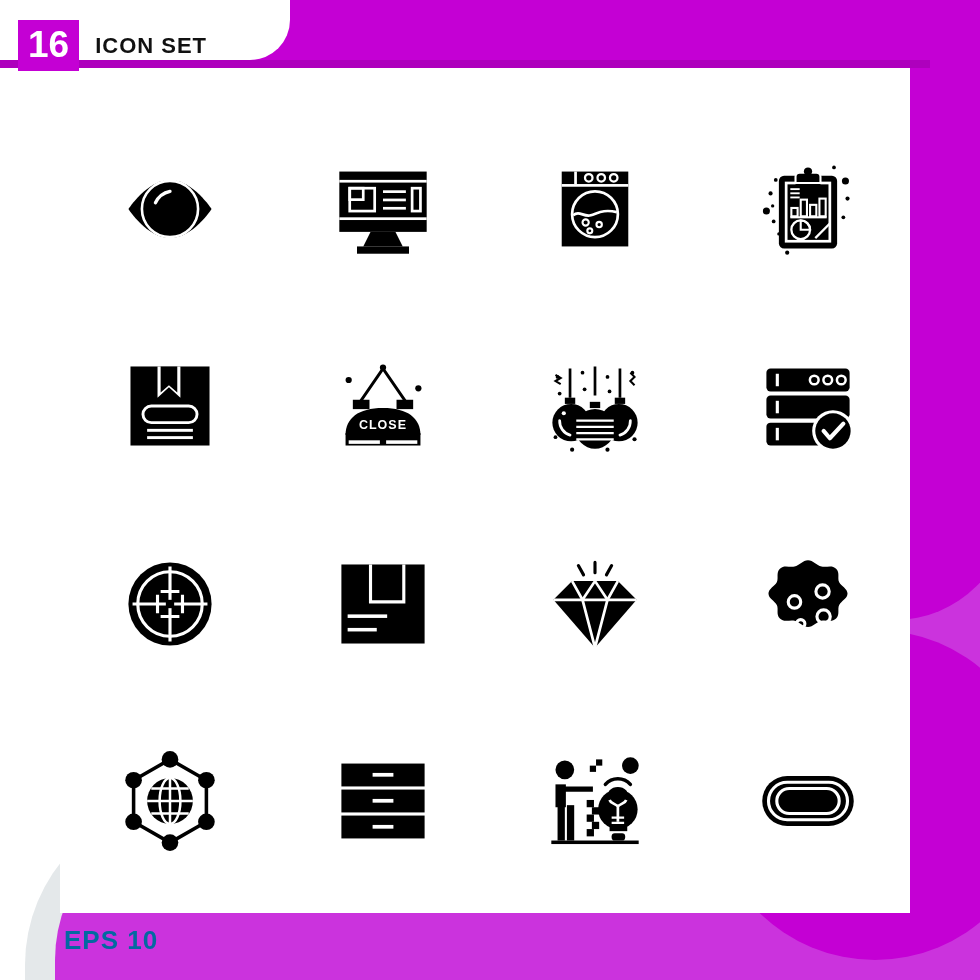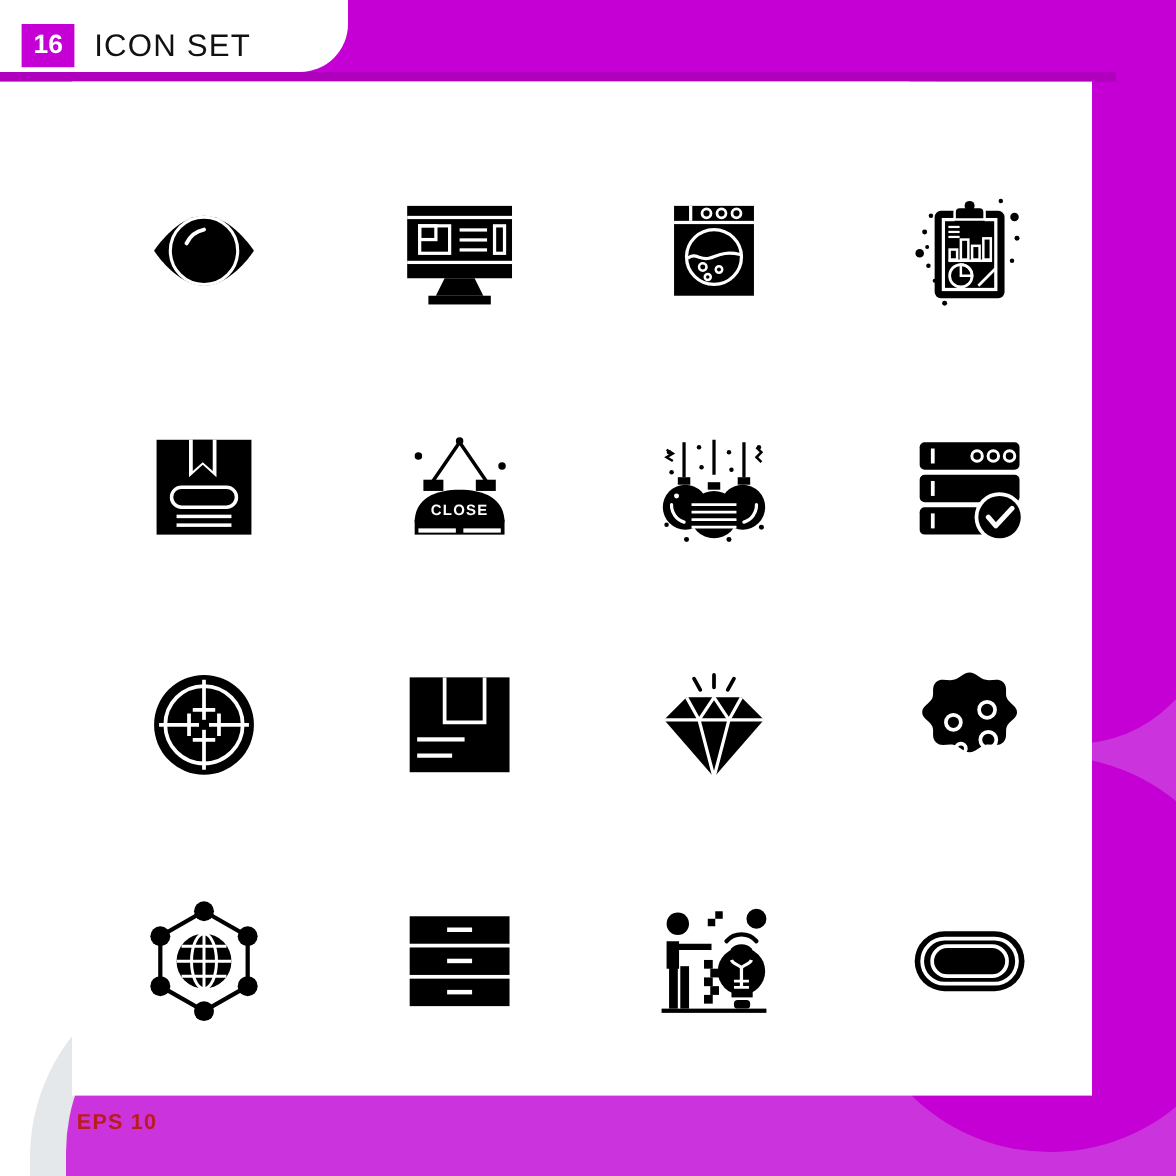--- a/index.html
+++ b/index.html
@@ -117,31 +117,31 @@
     top: 20px;
     display: flex;
     align-items: center;
     gap: 16px;
     z-index: 4;
   }
 
   .count-badge {
     background: #c400d4;
     color: #ffffff;
-    font-size: 22px;
+    font-size: 37px;
     font-weight: bold;
     line-height: 1;
     padding: 6px 10px 8px 10px;
     letter-spacing: 0px;
   }
 
   .set-title {
     color: #111111;
-    font-size: 26px;
-    font-weight: normal;
+    font-size: 22px;
+    font-weight: bold;
     letter-spacing: 1px;
   }
 
   
   .icon-card {
     position: absolute;
     left: 60px;
     top: 68px;
     width: 850px;
     height: 845px;
@@ -169,23 +169,23 @@
 
   .icon-cell svg {
     display: block;
   }
 
   
   .eps-label {
     position: absolute;
     left: 64px;
     top: 925px;
-    font-size: 18px;
+    font-size: 26px;
     font-weight: bold;
-    color: #b91c1c;
+    color: #0369a1;
     letter-spacing: 1px;
     z-index: 5;
   }
 </style>
 </head>
 <body>
 
 <div id="stage">
 
   <div class="bg-layer">

